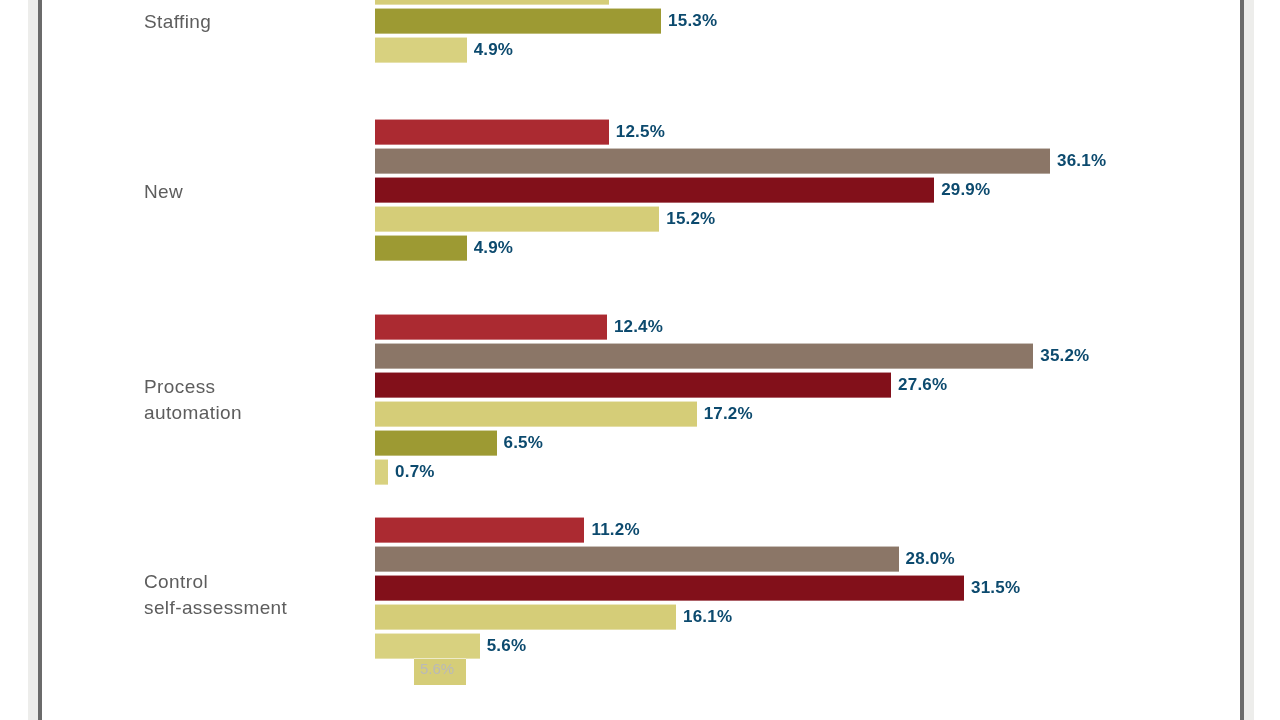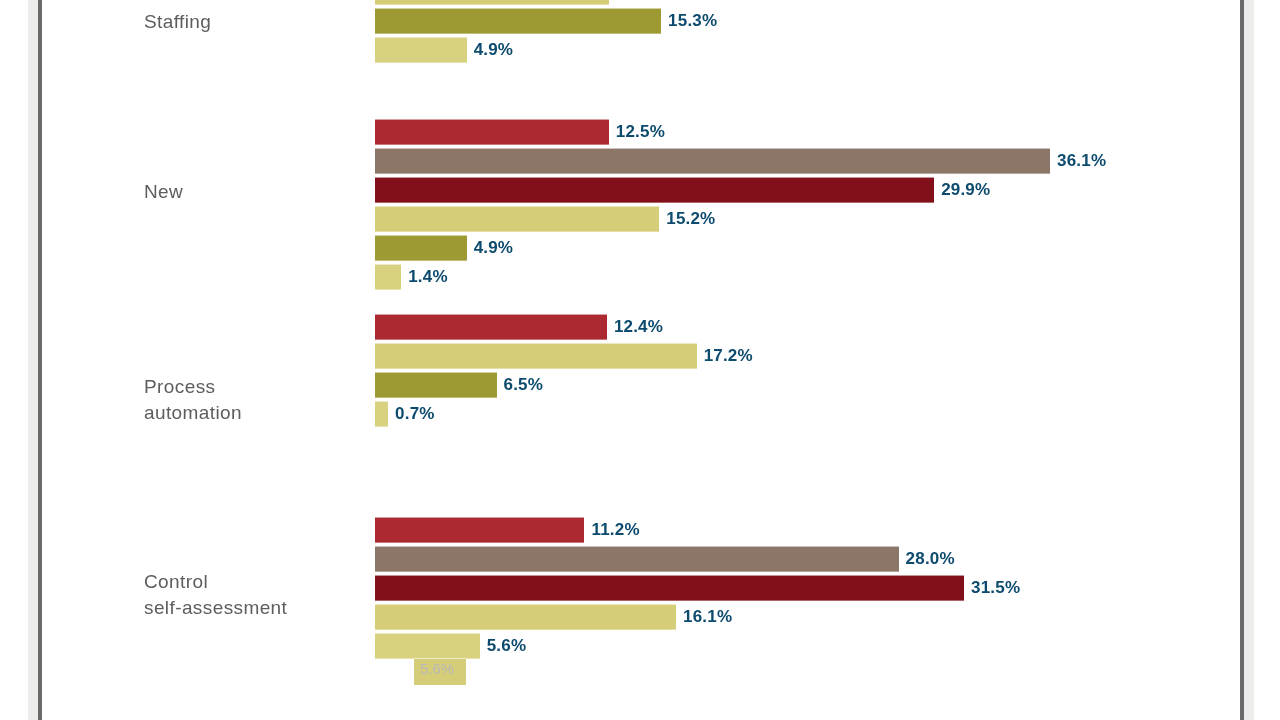--- a/index.html
+++ b/index.html
@@ -144,37 +144,41 @@
             <div class="val">29.9%</div>
           </div>
           <div class="barrow">
             <div class="bar" style="width: 284.24px; background: rgb(213, 205, 120);"></div>
             <div class="val">15.2%</div>
           </div>
           <div class="barrow">
             <div class="bar" style="width: 91.63px; background: rgb(157, 154, 51);"></div>
             <div class="val">4.9%</div>
           </div>
-          <div class="barrow">
-            <div class="bar" style="width: 26.18px; background: rgb(216, 209, 127);"></div>
-            <div class="val">1.4%</div>
-          </div>
         </div>
       </div>
       <div class="group" style="top: 313px;">
         <div class="cat-label" style="top: 61px;">
           <div>Process</div>
           <div>automation</div>
         </div>
         <div class="bars">
           <div class="barrow">
             <div class="bar" style="width: 231.88px; background: rgb(171, 42, 49);"></div>
             <div class="val">12.4%</div>
           </div>
           <div class="barrow">
+            <div class="bar" style="width: 658.24px; background: rgb(139, 118, 103);"></div>
+            <div class="val">35.2%</div>
+          </div>
+          <div class="barrow">
+            <div class="bar" style="width: 516.12px; background: rgb(130, 16, 26);"></div>
+            <div class="val">27.6%</div>
+          </div>
+          <div class="barrow">
             <div class="bar" style="width: 321.64px; background: rgb(213, 205, 120);"></div>
             <div class="val">17.2%</div>
           </div>
           <div class="barrow">
             <div class="bar" style="width: 121.55px; background: rgb(157, 154, 51);"></div>
             <div class="val">6.5%</div>
           </div>
           <div class="barrow">
             <div class="bar" style="width: 13.09px; background: rgb(216, 209, 127);"></div>
             <div class="val">0.7%</div>

